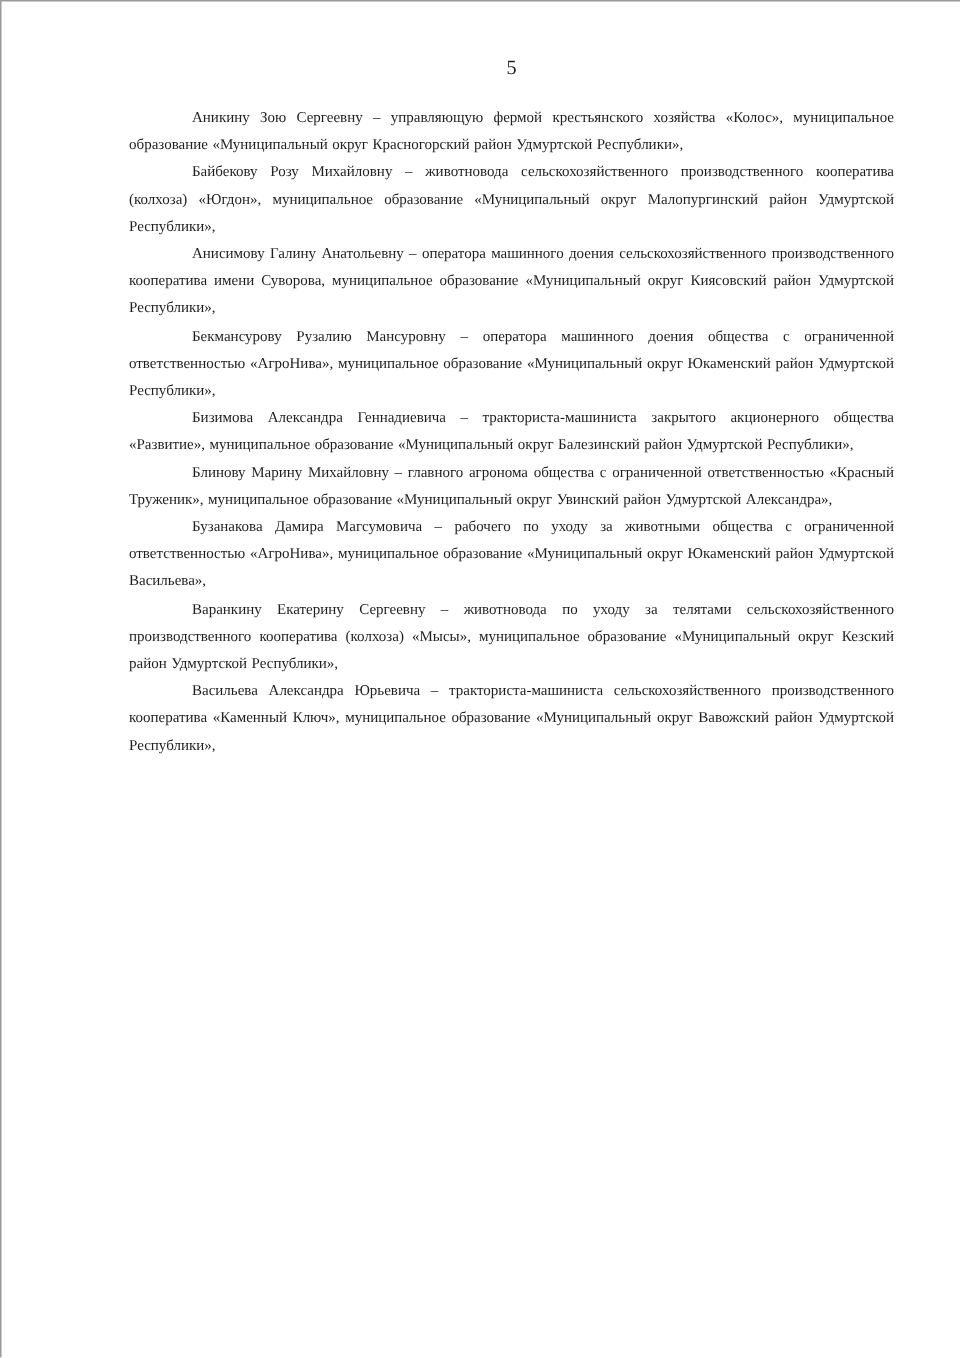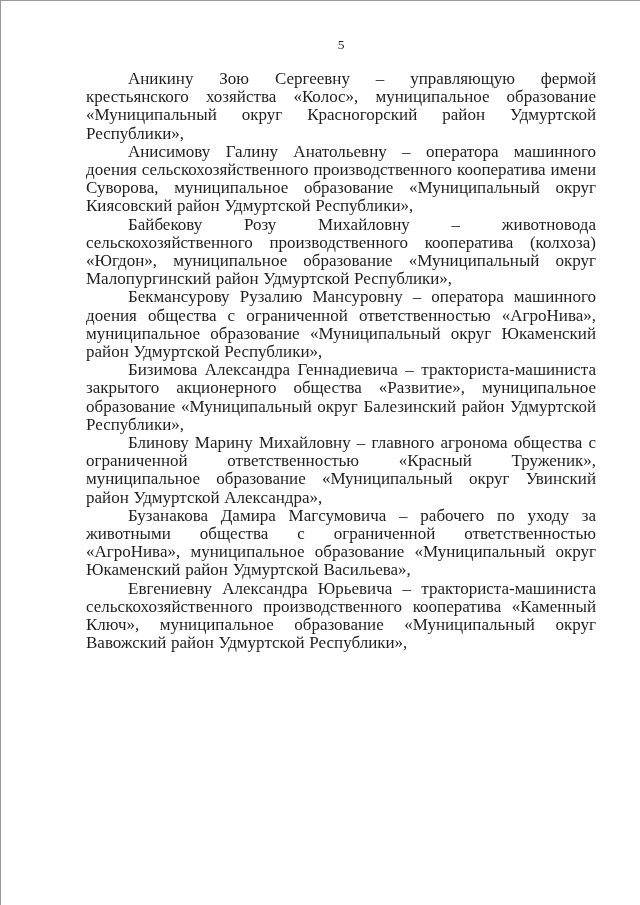--- a/index.html
+++ b/index.html
@@ -25,39 +25,40 @@
     margin-left: 85px;
     height: 18px;
     line-height: 18px;
     font-size: 13.5px;
     text-align: center;
   }
   .content {
     margin-top: 16px;
     margin-left: 85px;
     width: 510px;
-    font-size: 17px;
+    font-size: 10px;
     line-height: 18.2px;
     text-align: justify;
   }
   .content p {
     margin: 0;
     padding: 0;
     text-indent: 42px;
     word-spacing: 0.5px;
   }
 </style>
 </head>
 <body>
 
 <div class="page">
   <div class="page-number">5</div>
   <div class="content">
     <p>Аникину Зою Сергеевну – управляющую фермой крестьянского хозяйства «Колос», муниципальное образование «Муниципальный округ Красногорский район Удмуртской Республики»,</p>
+    <p>Байбекову Розу Михайловну – животновода сельскохозяйственного производственного кооператива (колхоза) «Югдон», муниципальное образование «Муниципальный округ Малопургинский район Удмуртской Республики»,</p>
     <p>Анисимову Галину Анатольевну – оператора машинного доения сельскохозяйственного производственного кооператива имени Суворова, муниципальное образование «Муниципальный округ Киясовский район Удмуртской Республики»,</p>
-    <p>Байбекову Розу Михайловну – животновода сельскохозяйственного производственного кооператива (колхоза) «Югдон», муниципальное образование «Муниципальный округ Малопургинский район Удмуртской Республики»,</p>
     <p>Бекмансурову Рузалию Мансуровну – оператора машинного доения общества с ограниченной ответственностью «АгроНива», муниципальное образование «Муниципальный округ Юкаменский район Удмуртской Республики»,</p>
     <p>Бизимова Александра Геннадиевича – тракториста-машиниста закрытого акционерного общества «Развитие», муниципальное образование «Муниципальный округ Балезинский район Удмуртской Республики»,</p>
     <p>Блинову Марину Михайловну – главного агронома общества с ограниченной ответственностью «Красный Труженик», муниципальное образование «Муниципальный округ Увинский район Удмуртской Александра»,</p>
     <p>Бузанакова Дамира Магсумовича – рабочего по уходу за животными общества с ограниченной ответственностью «АгроНива», муниципальное образование «Муниципальный округ Юкаменский район Удмуртской Васильева»,</p>
-    <p>Евгениевну Александра Юрьевича – тракториста-машиниста сельскохозяйственного производственного кооператива «Каменный Ключ», муниципальное образование «Муниципальный округ Вавожский район Удмуртской Республики»,</p>
+    <p>Варанкину Екатерину Сергеевну – животновода по уходу за телятами сельскохозяйственного производственного кооператива (колхоза) «Мысы», муниципальное образование «Муниципальный округ Кезский район Удмуртской Республики»,</p>
+    <p>Васильева Александра Юрьевича – тракториста-машиниста сельскохозяйственного производственного кооператива «Каменный Ключ», муниципальное образование «Муниципальный округ Вавожский район Удмуртской Республики»,</p>
   </div>
 </div>
 
 </body></html>

